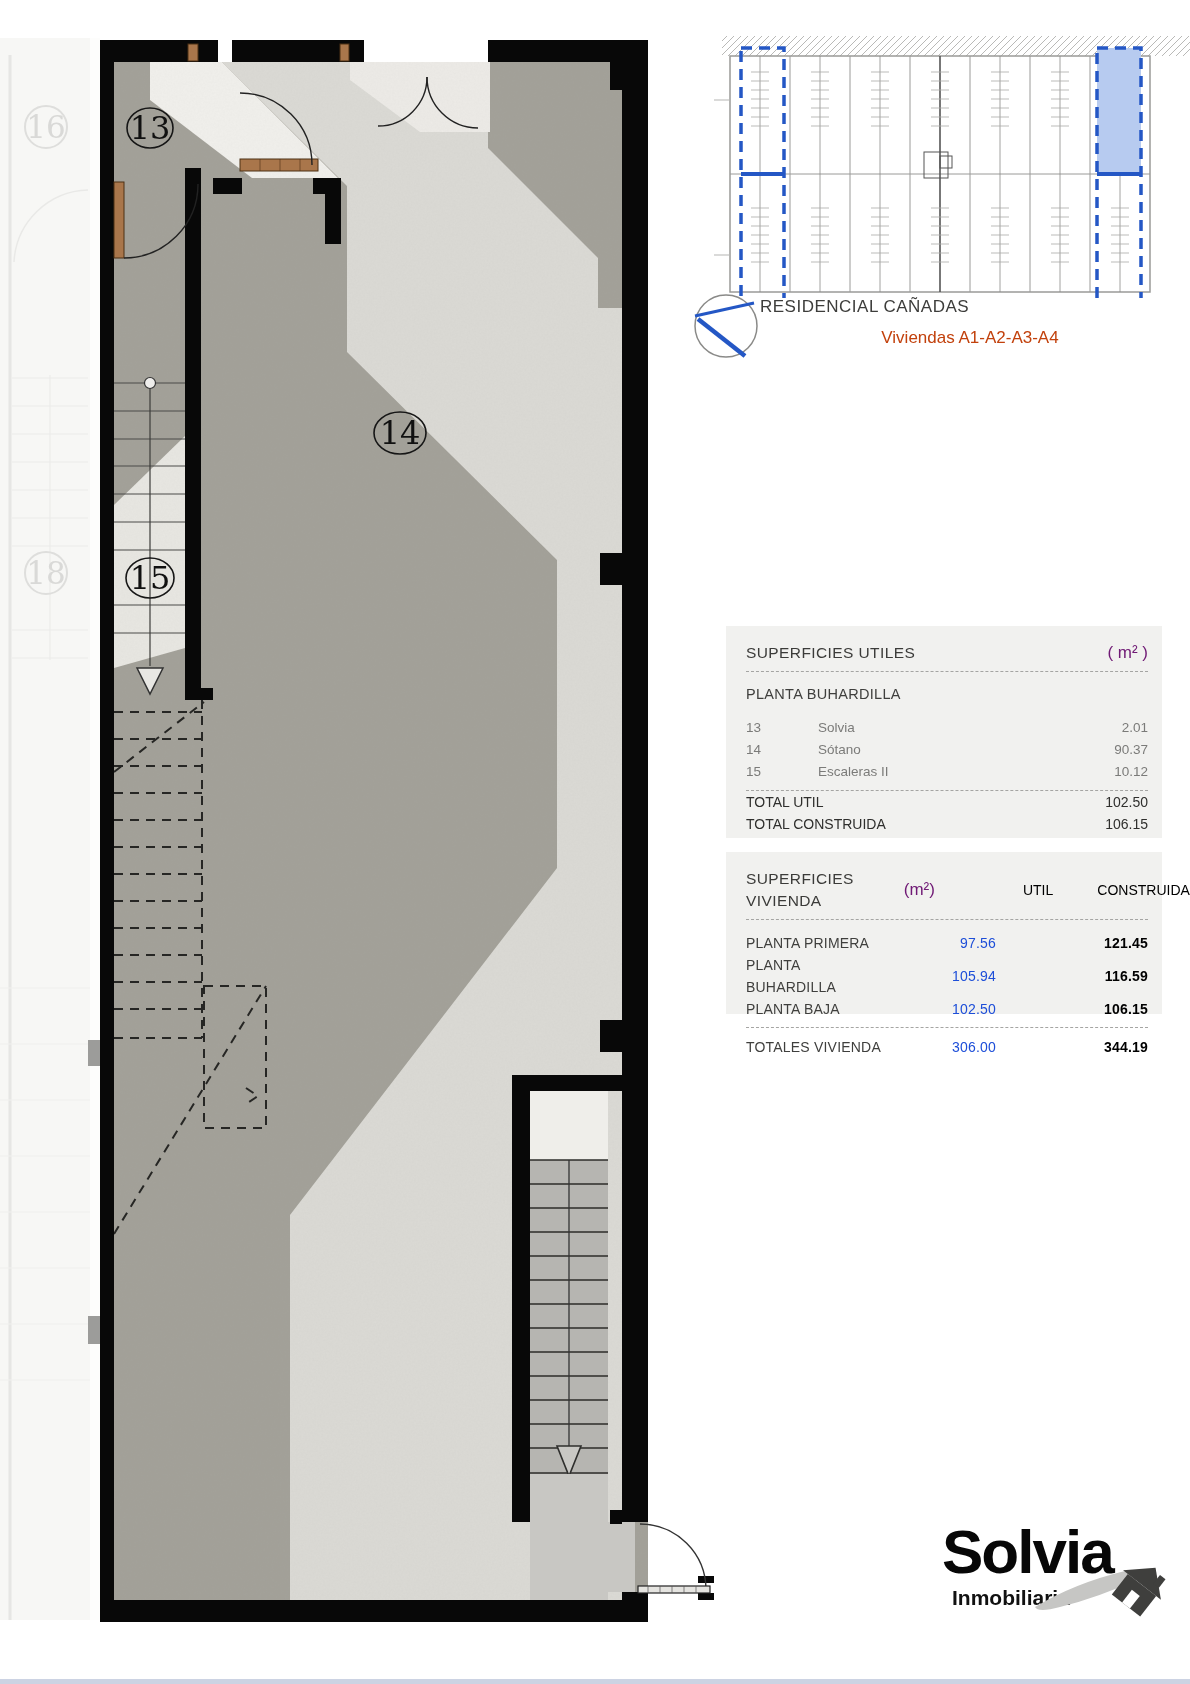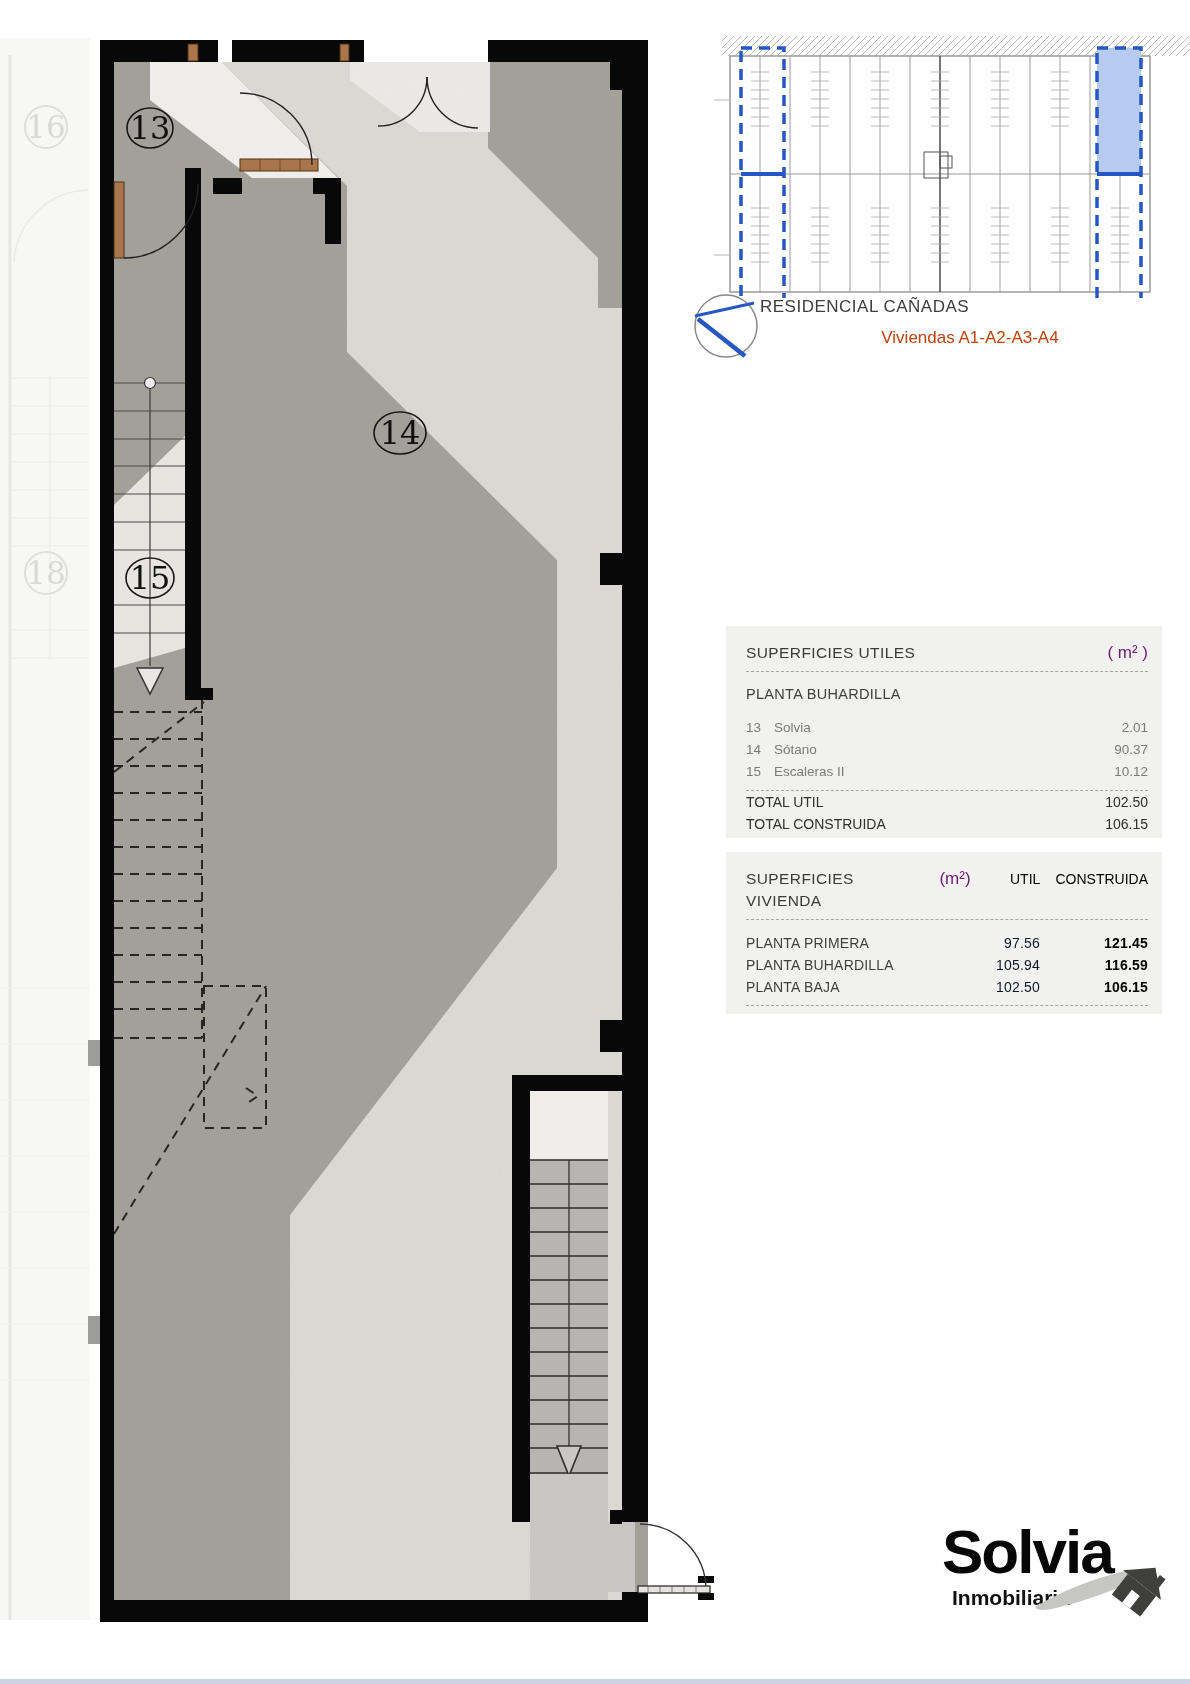--- a/index.html
+++ b/index.html
@@ -8,33 +8,33 @@
   .abs{position:absolute;}
   
   .keytitle{left:760px;top:297px;width:420px;
             font-size:17px;color:#3d3d3b;letter-spacing:.5px;}
   .keysub{left:760px;top:328px;width:420px;text-align:center;
           font-size:17px;color:#c2410c;}
   .panel{left:726px;width:436px;background:#f1f1ef;
          padding:16px 14px 0 20px;box-sizing:border-box;}
   .p1{top:626px;height:212px;}
   .p2{top:852px;height:162px;}
-  .prow{display:flex;align-items:flex-start;line-height:22px;}
+  .prow{display:flex;align-items:center;line-height:22px;gap:44px;}
   .grow{flex:1;}
   .ttl{font-size:15.5px;color:#3b3b39;letter-spacing:.4px;}
   .unit{font-size:17px;color:#701a75;}
   .dash{border-top:1px dashed #a5a5a3;height:0;margin-top:7px;}
   .sect{font-size:14.5px;color:#3f3f3d;margin-top:14px;letter-spacing:.3px;}
   .rowgrey{font-size:13.5px;color:#7b7b79;}
   .rnum{display:inline-block;width:28px;}
   .totrow{font-size:14px;color:#2f2f2d;}
   .colu{width:70px;text-align:right;}
   .colc{width:108px;text-align:right;}
   .lblk{font-size:14px;color:#3f3f3d;letter-spacing:.2px;}
-  .vgrey{color:#0f172a;}
+  .vgrey{color:#1d4ed8;}
   .vbold{color:#000000;font-weight:bold;}
   .hdr2{font-size:14px;color:#000000;}
   .logo-name{left:942px;top:1516px;width:250px;font-size:62px;font-weight:bold;
              color:#070707;letter-spacing:-2px;}
   .logo-tag{left:952px;top:1586px;width:200px;font-size:21px;font-weight:bold;
             color:#111;}
   .botbar{left:0;top:1679px;width:1190px;height:5px;background:#ccd3e3;}
   svg text{font-family:"DejaVu Serif",serif;}
 </style>
 </head>
@@ -423,20 +423,25 @@
       <span class="colu vgrey">105.94</span>
       <span class="colc vbold">116.59</span>
     </div>
     <div class="prow lblk">
       <span class="grow">PLANTA BAJA</span>
       <span class="colu vgrey">102.50</span>
       <span class="colc vbold">106.15</span>
     </div>
   </div>
   <div class="dash"></div>
+  <div class="prow lblk" style="margin-top:8px">
+    <span class="grow">TOTALES VIVIENDA</span>
+    <span class="colu vgrey">306.00</span>
+    <span class="colc vbold">344.19</span>
+  </div>
 </div>
 
 <div class="abs logo-name">Solvia</div>
 <div class="abs logo-tag">Inmobiliaria</div>
 <svg class="abs" style="left:1030px;top:1545px" width="160" height="110" viewBox="0 0 160 110">
   <path d="M 5 62 Q 45 38 95 26 Q 112 24 108 34 Q 70 52 30 62 Q 8 68 5 62 Z" fill="#c6c6c4"></path>
   <g transform="translate(112,40) rotate(38)">
     <polygon points="-24,0 24,0 0,-22" fill="#3f3f3d"></polygon>
     <rect x="-18" y="0" width="36" height="26" fill="#3f3f3d"></rect>
     <rect x="8" y="-19" width="7" height="11" fill="#3f3f3d"></rect>

